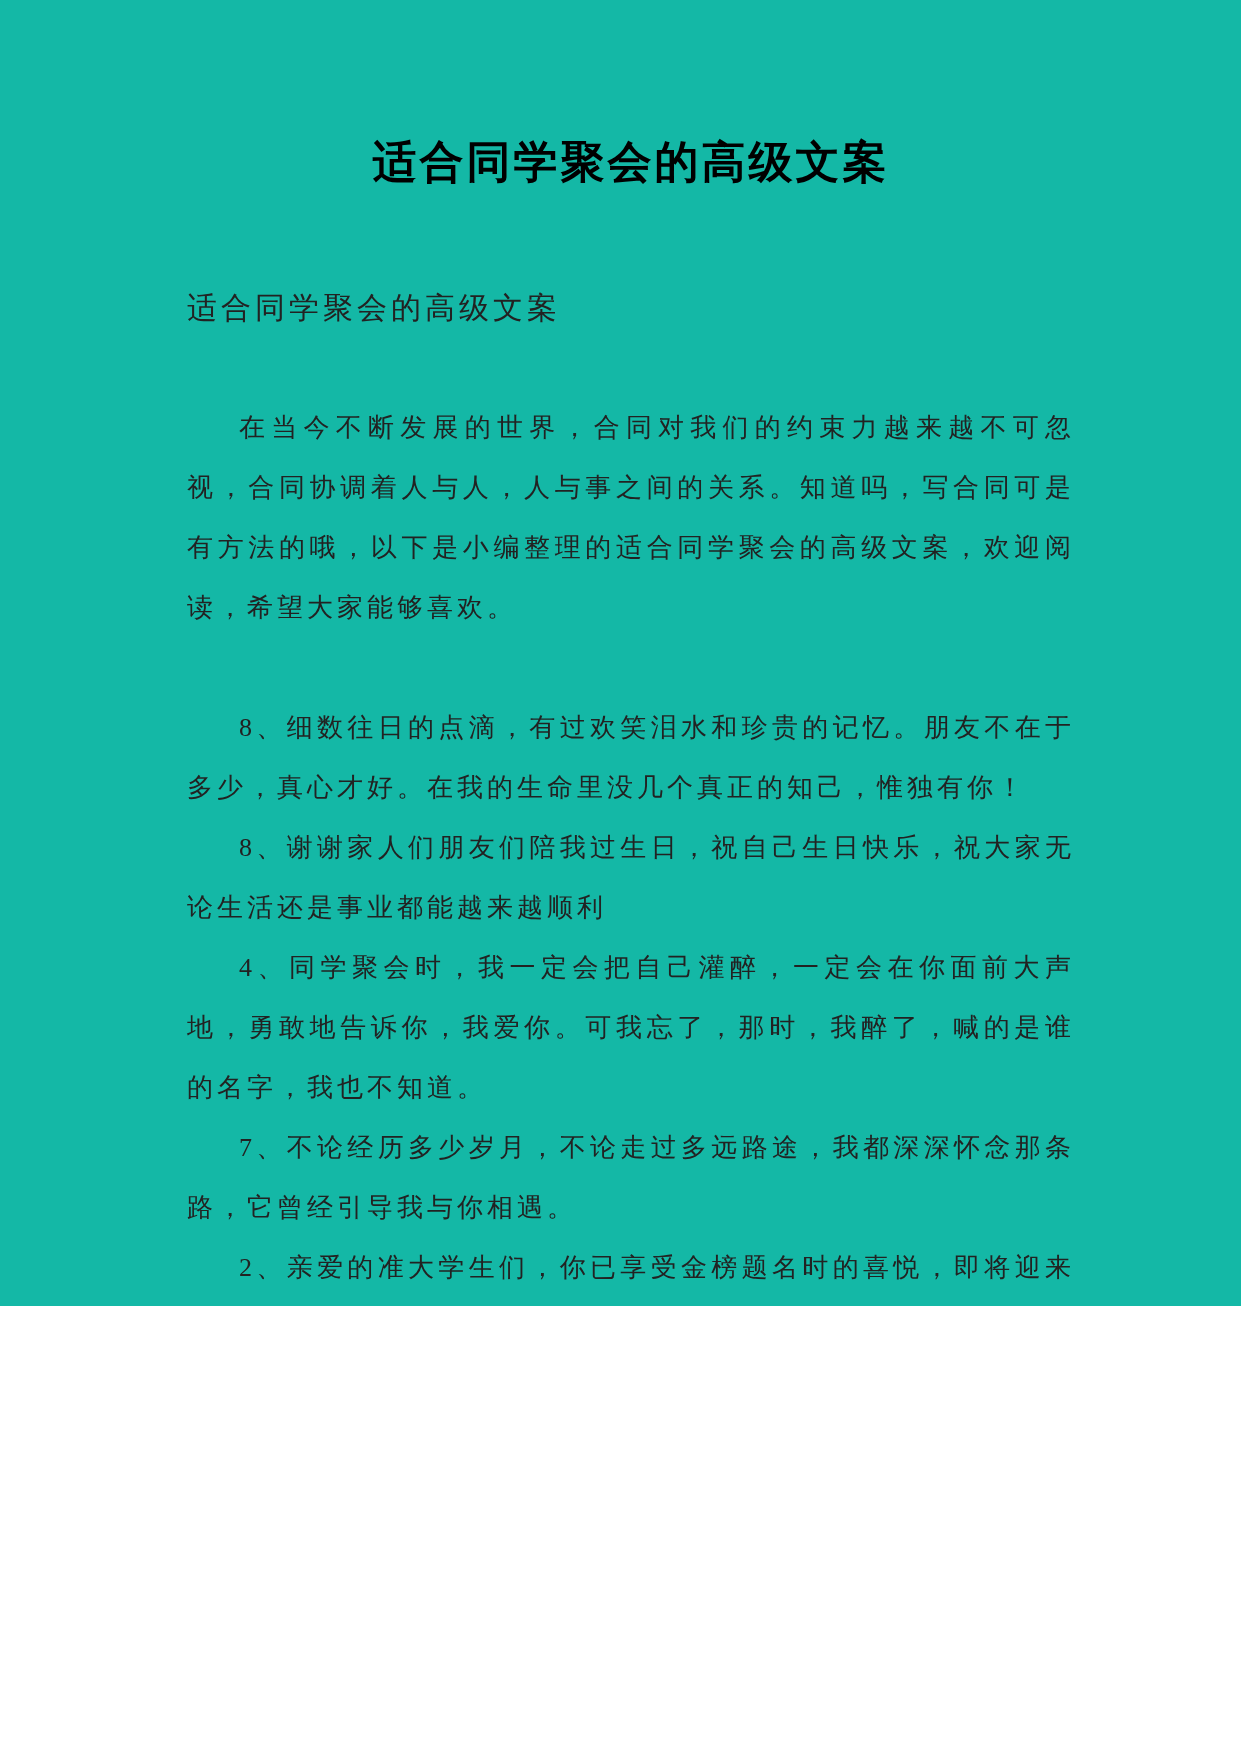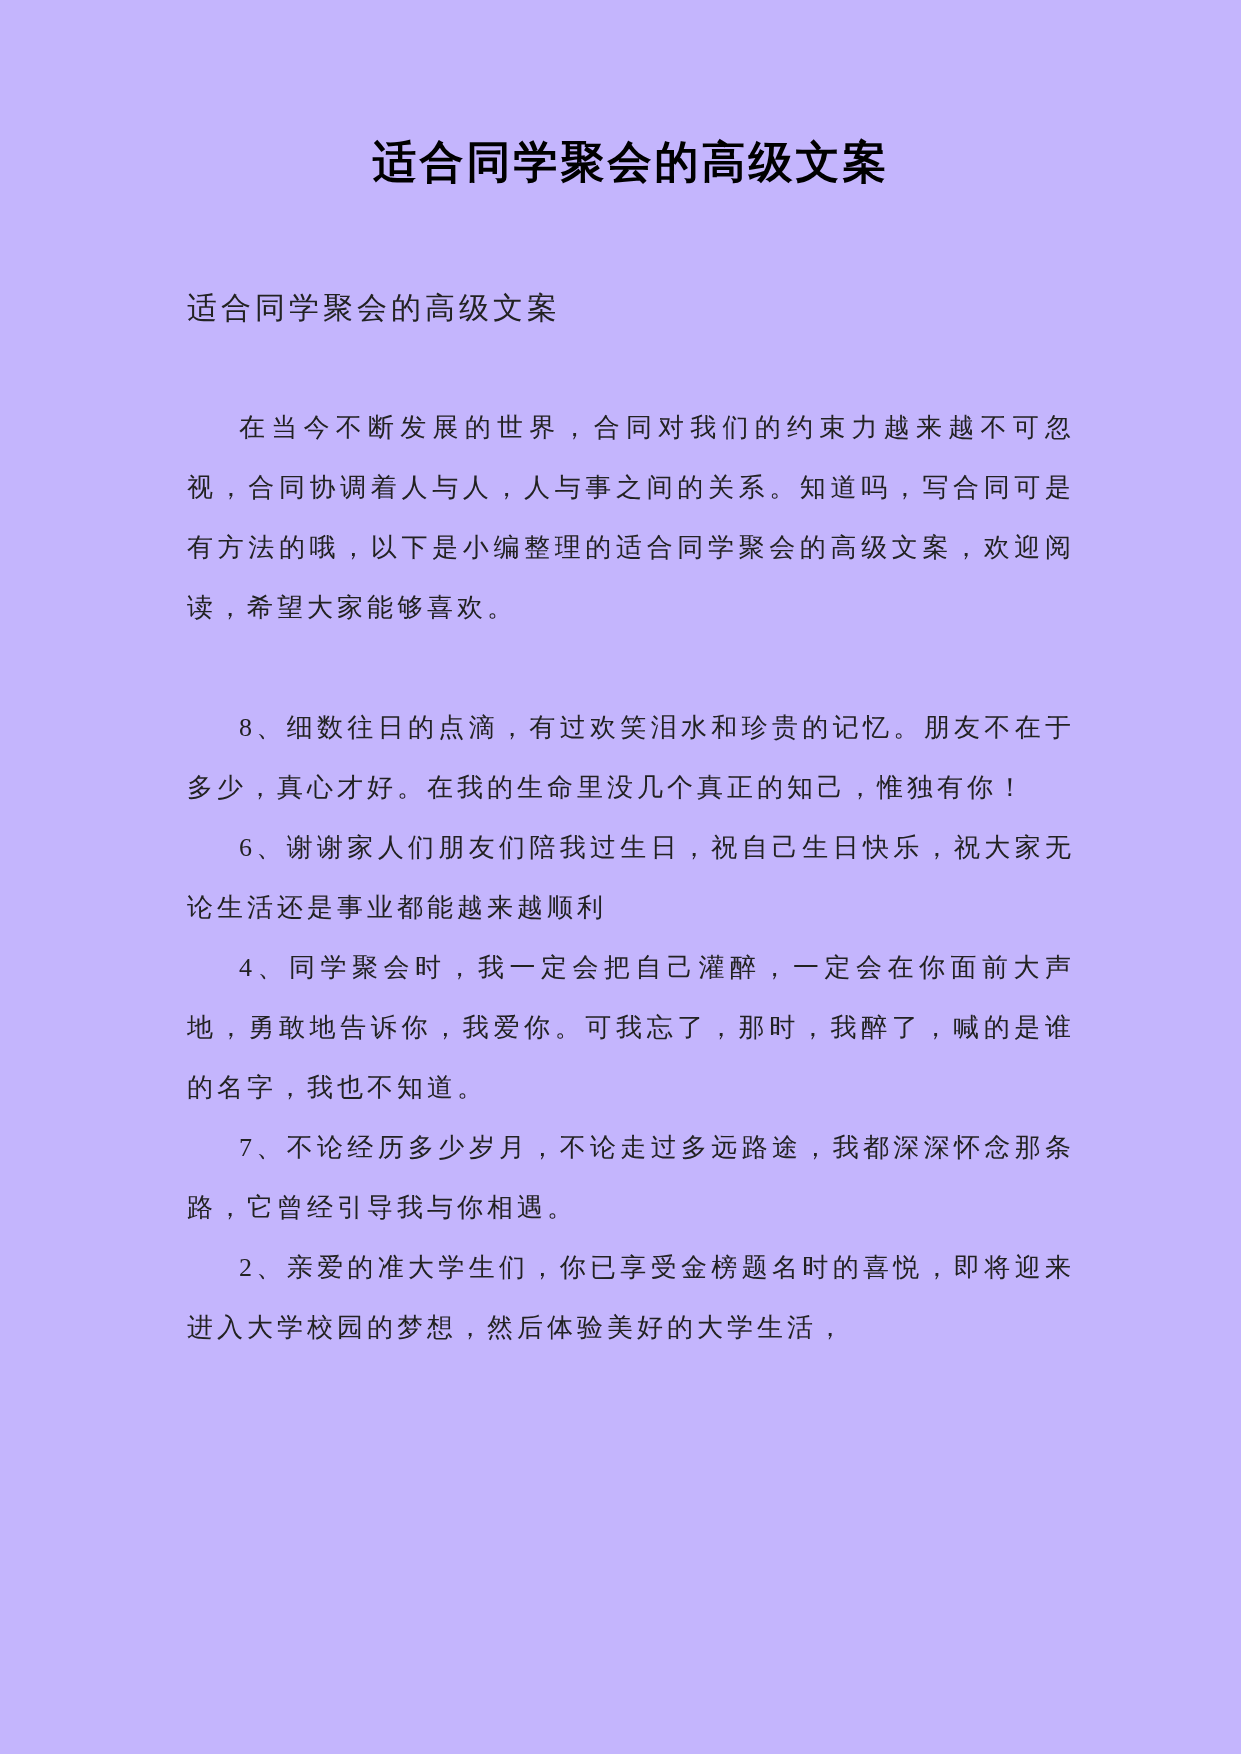--- a/index.html
+++ b/index.html
@@ -3,22 +3,22 @@
 <meta charset="utf-8">
 <style>
   html, body {
     margin: 0;
     padding: 0;
     background: #ffffff;
   }
   .page {
     position: relative;
     width: 1241px;
-    height: 1754px;
-    background: #c4b5fd;
+    height: 1306px;
+    background: #14b8a6;
     overflow: hidden;
     font-family: "Liberation Serif", serif;
     color: #1c1c1c;
     box-sizing: border-box;
   }
   .content {
     box-sizing: border-box;
     padding: 137px 166px 0 187px;
   }
   .doc-title {
@@ -61,21 +61,21 @@
   <div class="content">
 
     <h1 class="doc-title">适合同学聚会的高级文案</h1>
 
     <p class="doc-subtitle">适合同学聚会的高级文案</p>
 
     <p class="para intro">在当今不断发展的世界，合同对我们的约束力越来越不可忽视，合同协调着人与人，人与事之间的关系。知道吗，写合同可是有方法的哦，以下是小编整理的适合同学聚会的高级文案，欢迎阅读，希望大家能够喜欢。</p>
 
     <p class="para">8、细数往日的点滴，有过欢笑泪水和珍贵的记忆。朋友不在于多少，真心才好。在我的生命里没几个真正的知己，惟独有你！</p>
 
-    <p class="para">6、谢谢家人们朋友们陪我过生日，祝自己生日快乐，祝大家无论生活还是事业都能越来越顺利</p>
+    <p class="para">8、谢谢家人们朋友们陪我过生日，祝自己生日快乐，祝大家无论生活还是事业都能越来越顺利</p>
 
     <p class="para">4、同学聚会时，我一定会把自己灌醉，一定会在你面前大声地，勇敢地告诉你，我爱你。可我忘了，那时，我醉了，喊的是谁的名字，我也不知道。</p>
 
     <p class="para">7、不论经历多少岁月，不论走过多远路途，我都深深怀念那条路，它曾经引导我与你相遇。</p>
 
 
     <p class="para">2、亲爱的准大学生们，你已享受金榜题名时的喜悦，即将迎来进入大学校园的梦想，然后体验美好的大学生活，</p>
 
   </div>
 </div>

